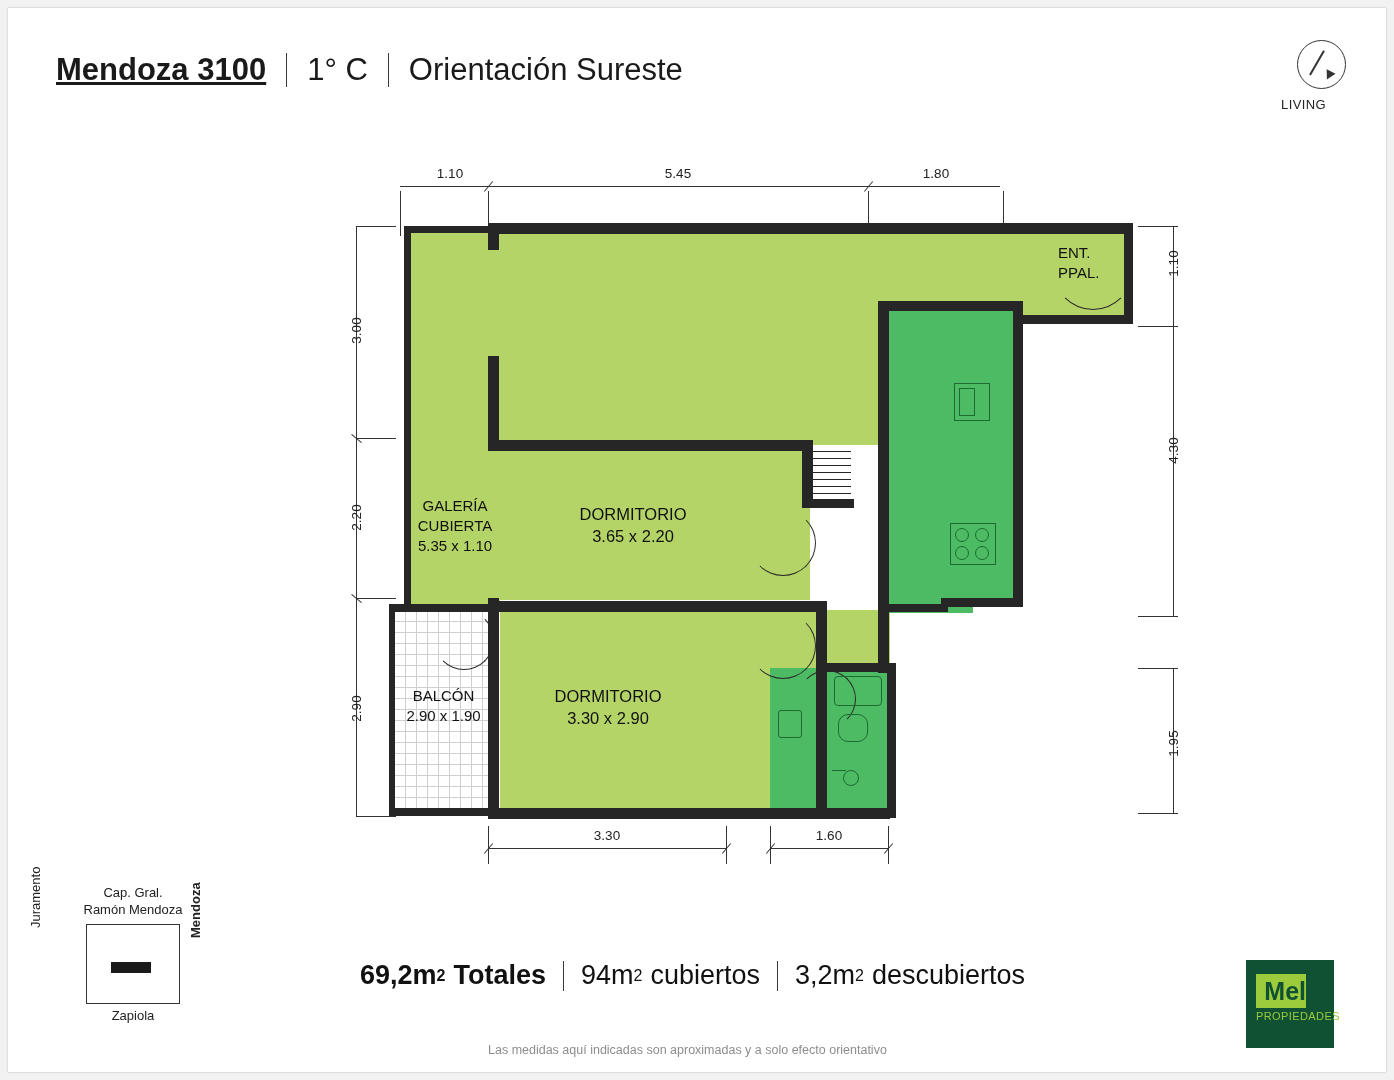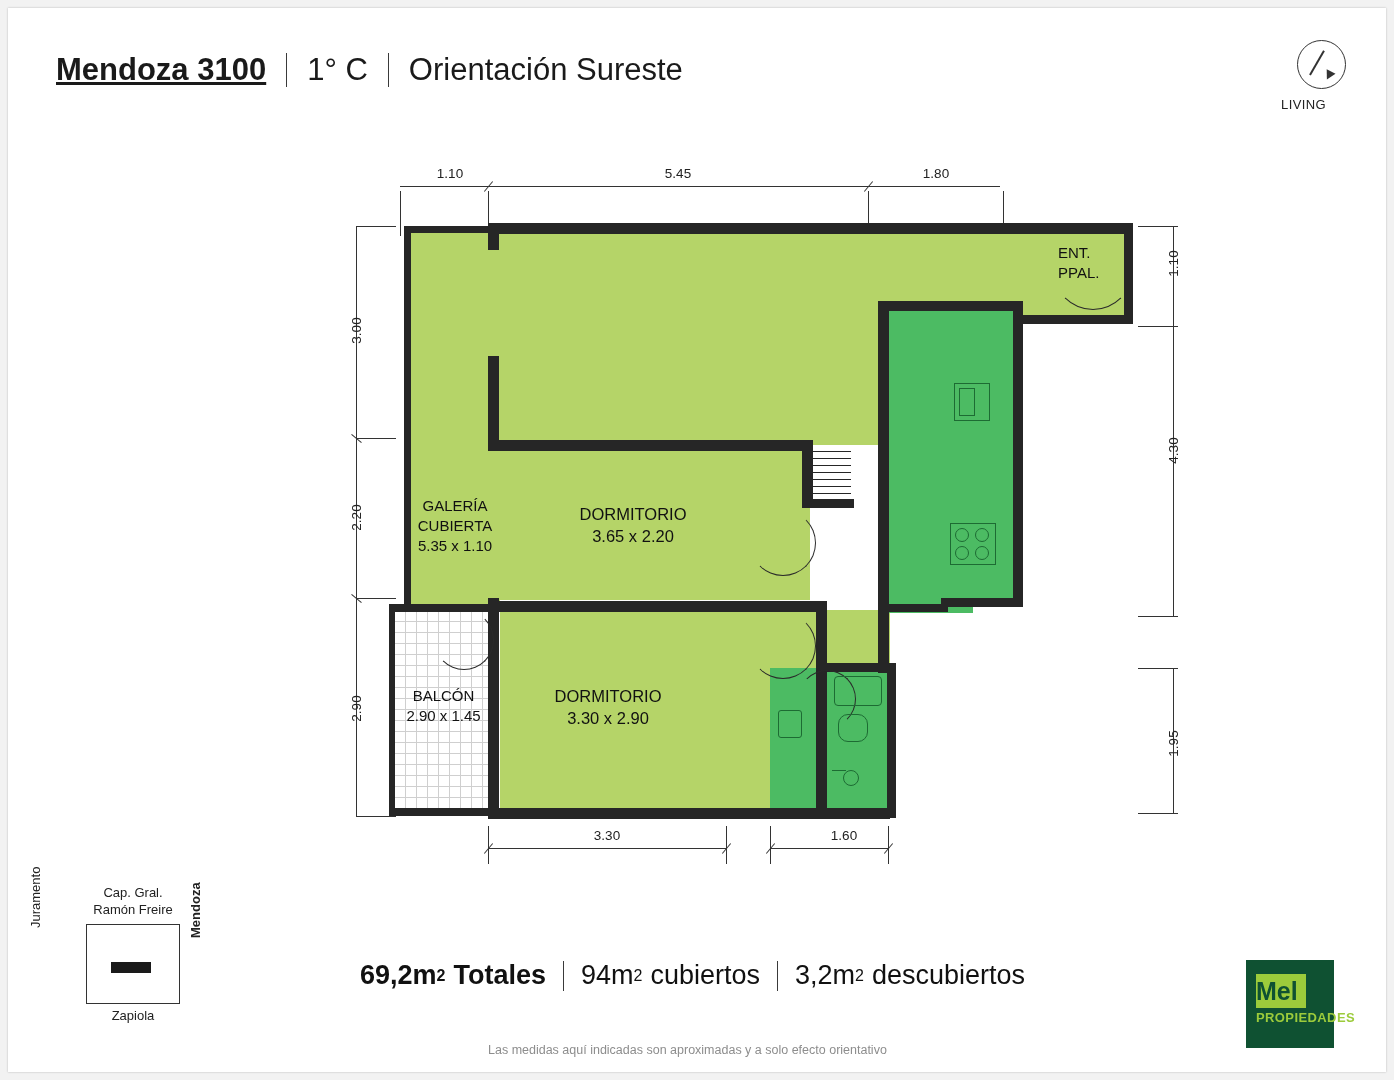--- a/index.html
+++ b/index.html
@@ -98,24 +98,24 @@
   .areas sup{font-size:16px;vertical-align:super;}
   .areas .vsep{display:inline-block;width:1px;height:30px;background:#3a3a3a;margin:0 17px;}
 
   .disclaimer{
     position:absolute;left:480px;top:1035px;font-size:12.5px;color:#8d8d8d;white-space:nowrap;
   }
 
   .logo{position:absolute;left:1238px;top:952px;width:88px;height:88px;background:#0f5132;}
   .logo .mel{
     position:absolute;left:10px;top:14px;width:50px;height:34px;background:#9ccb3b;
-    color:#0f5132;font-weight:bold;font-size:25px;line-height:34px;text-align:left;
+    color:#0f5132;font-weight:bold;font-size:25px;line-height:34px;text-align:right;
   }
   .logo .sub{
-    position:absolute;left:10px;top:50px;width:70px;color:#9ccb3b;font-size:13px;letter-spacing:.4px;font-weight:bold;
+    position:absolute;left:10px;top:50px;width:70px;color:#9ccb3b;font-size:11px;letter-spacing:.4px;
   }
 </style>
 </head>
 <body>
 
 <div id="page">
 
   <div class="title">
     <span class="bold">Mendoza 3100</span>
     <span class="sep"></span>
@@ -175,21 +175,21 @@
     <div class="dimline" style="left:388px;top:668px;width:1px;height:38px;"></div>
     <div class="tick" style="left:150px;top:684px;"></div>
     <div class="tick" style="left:388px;top:684px;"></div>
     <div class="dim" style="left:229px;top:670px;width:80px;">3.30</div>
 
     <div class="dimline" style="left:432px;top:690px;width:118px;height:1px;"></div>
     <div class="dimline" style="left:432px;top:668px;width:1px;height:38px;"></div>
     <div class="dimline" style="left:550px;top:668px;width:1px;height:38px;"></div>
     <div class="tick" style="left:432px;top:684px;"></div>
     <div class="tick" style="left:550px;top:684px;"></div>
-    <div class="dim" style="left:466px;top:670px;width:80px;">1.60</div>
+    <div class="dim" style="left:451px;top:670px;width:80px;">1.60</div>
 
     <div class="room lime" style="left:72px;top:72px;width:718px;height:90px;"></div>
     <div class="room lime" style="left:72px;top:72px;width:480px;height:215px;"></div>
     <div class="room lime" style="left:72px;top:287px;width:90px;height:160px;"></div>
     <div class="room lime" style="left:162px;top:287px;width:310px;height:155px;"></div>
     <div class="room lime" style="left:162px;top:452px;width:390px;height:205px;"></div>
 
     <div class="room green" style="left:545px;top:150px;width:130px;height:295px;"></div>
     <div class="room green" style="left:545px;top:150px;width:90px;height:305px;"></div>
 
@@ -276,33 +276,33 @@
       <div>3.65 x 2.20</div>
     </div>
 
     <div class="lbl" style="left:170px;top:527px;width:200px;">
       <div>DORMITORIO</div>
       <div>3.30 x 2.90</div>
     </div>
 
     <div class="lbl small" style="left:28px;top:528px;width:155px;">
       <div>BALCÓN</div>
-      <div>2.90 x 1.45</div>
+      <div>2.90 x 1.90</div>
     </div>
 
     <div class="lbl small" style="left:720px;top:85px;width:110px;text-align:left;">
       <div>ENT.</div>
       <div>PPAL.</div>
     </div>
 
   </div>
 
   <div class="loc-top">
     <div>Cap. Gral.</div>
-    <div>Ramón Freire</div>
+    <div>Ramón Mendoza</div>
   </div>
   <div class="locmap">
     <div class="blk"></div>
   </div>
   <div class="loc-bottom">Zapiola</div>
   <div class="loc-left">Juramento</div>
   <div class="loc-right">Mendoza</div>
 
   <div class="areas">
     <span class="strong">69,2m</span>

